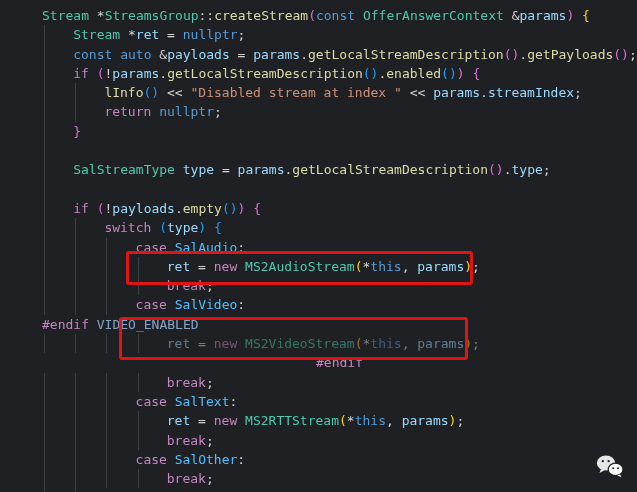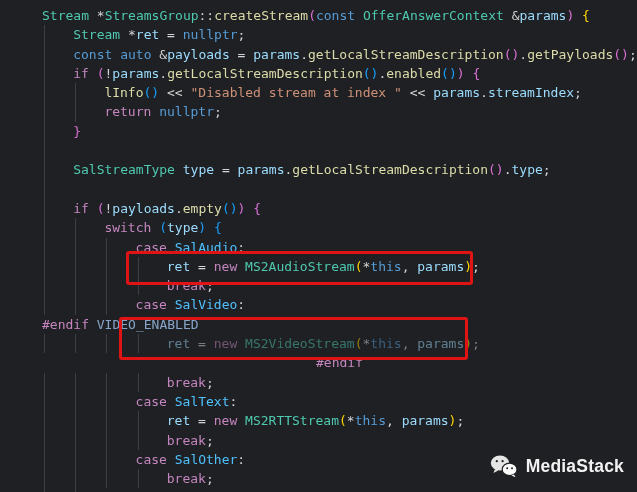--- a/index.html
+++ b/index.html
@@ -95,14 +95,13 @@
       <path d="M5 15 L3.4 19 L8.4 16.4 Z" fill="#e6e6e6"></path>
       <circle cx="6.8" cy="7.2" r="1.15" fill="#1f2023"></circle>
       <circle cx="12.6" cy="7.2" r="1.15" fill="#1f2023"></circle>
 
       <ellipse cx="19.6" cy="15.4" rx="7.4" ry="6.2" fill="#fafafa" stroke="#1f2023" stroke-width="1.2"></ellipse>
       <path d="M24 20.4 L25.6 23.2 L21.4 21.6 Z" fill="#fafafa"></path>
       <circle cx="17.2" cy="14.2" r="1.0" fill="#1f2023"></circle>
       <circle cx="22.0" cy="14.2" r="1.0" fill="#1f2023"></circle>
     </svg>
   </span>
-  <span class="wm-text" style="color: rgb(242, 242, 242);">MediaStack</span>
 </div>
 
 </body></html>

